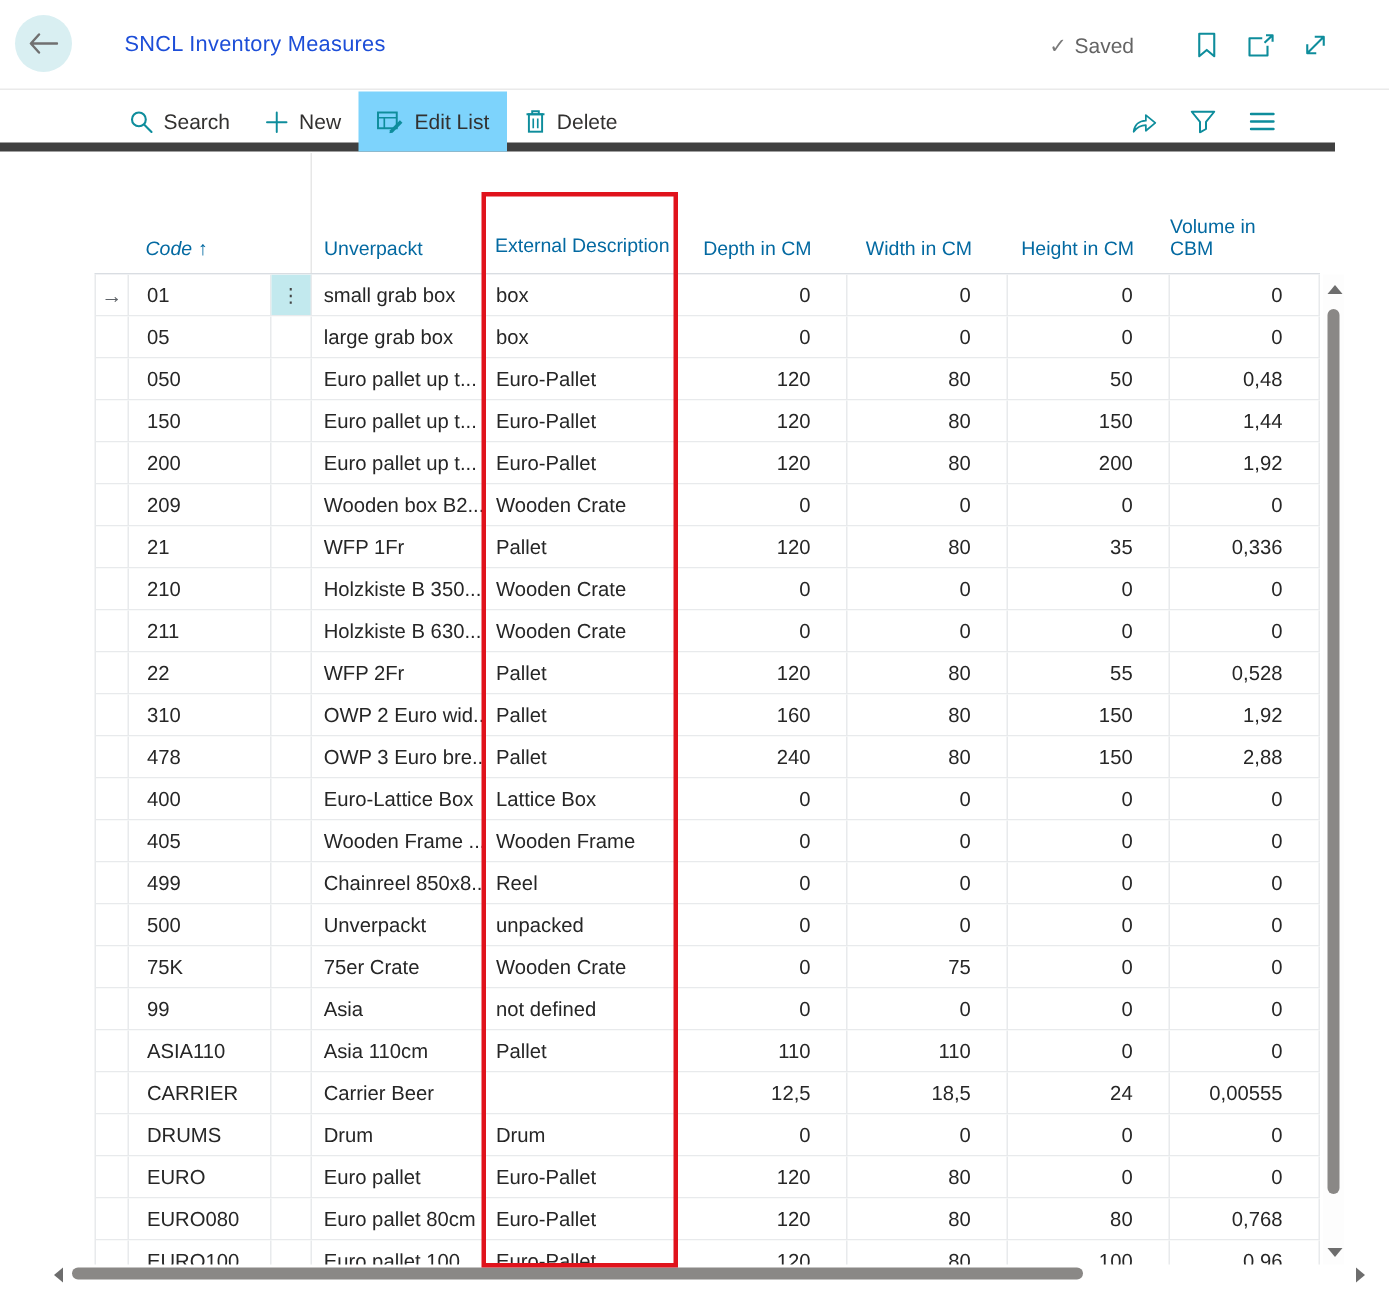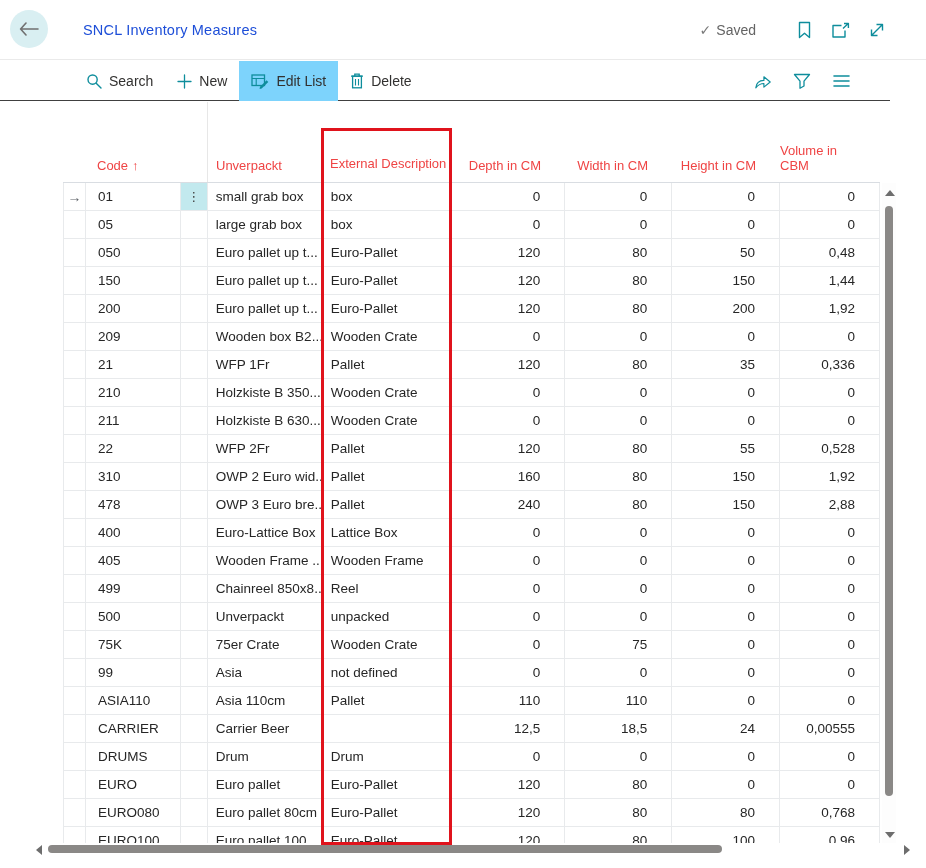--- a/index.html
+++ b/index.html
@@ -14,33 +14,33 @@
     border-radius:50%; background:#d9eff2; display:flex; align-items:center; justify-content:center; cursor:pointer; }
   .page-title { position:absolute; left:83px; top:0; height:60px; display:flex; align-items:center;
     font-size:14.5px; color:#1d4ed8; letter-spacing:.2px; }
   .header-right { position:absolute; right:40px; top:0; height:60px; display:flex; align-items:center; gap:17px; }
   .saved { display:flex; align-items:center; gap:5px; color:#646464; font-size:14px; margin-right:22px; }
   .saved .check { font-size:14px; color:#7a7a7a; }
   .hicon { width:19px; height:19px; display:flex; align-items:center; justify-content:center; cursor:pointer; }
 
   
   .toolbar { position:absolute; top:61px; left:0; width:890px; height:40px;
-    border-bottom:1px solid #404040; display:flex; align-items:stretch; }
+    border-bottom:6px solid #404040; display:flex; align-items:stretch; }
   .tb-left { position:absolute; left:74px; top:0; height:40px; display:flex; align-items:stretch; }
   .tb-item { display:flex; align-items:center; gap:7px; padding:0 12px; font-size:14px; color:#323130; cursor:pointer; white-space:nowrap; }
   .tb-item.selected { background:#7dd3fc; }
   .tb-right { position:absolute; right:40px; top:0; height:40px; display:flex; align-items:center; gap:21px; }
   .tbicon { width:18px; height:18px; display:flex; align-items:center; justify-content:center; cursor:pointer; }
 
   
   .thead { position:absolute; top:102px; left:63px; width:817px; height:81px;
     display:flex; align-items:stretch; border-bottom:1px solid #d9dde2; }
-  .hcell { display:flex; align-items:flex-end; padding-bottom:9px; font-size:13px; color:#ef4444; }
+  .hcell { display:flex; align-items:flex-end; padding-bottom:9px; font-size:13px; color:#0369a1; }
   .hc-sel  { width:22px; }
-  .hc-code { width:95px; padding-left:12px; gap:4px; }
+  .hc-code { width:95px; padding-left:12px; gap:4px;font-style:italic; }
   .hc-menu { width:27px; }
   .hc-desc { width:115px; padding-left:8px; border-left:1px solid #e7e7e7; height:100%; }
   .hc-ext  { width:130px; padding-left:8px; line-height:1.35; }
   .hc-num  { justify-content:flex-end; padding-right:24px; }
   .hc-depth{ width:113px; } .hc-width{ width:107px; } .hc-height{ width:108px; } .hc-vol{ width:100px; }
 
   .tbody { position:absolute; top:183px; left:63px; width:817px; height:660px;
     overflow:hidden; border-left:1px solid #e8eaec; }
   .trow { display:flex; height:28px; border-bottom:1px solid #e8eaec; background:#fff; }
   .cell { display:flex; align-items:center; font-size:13.5px; color:#262626;

